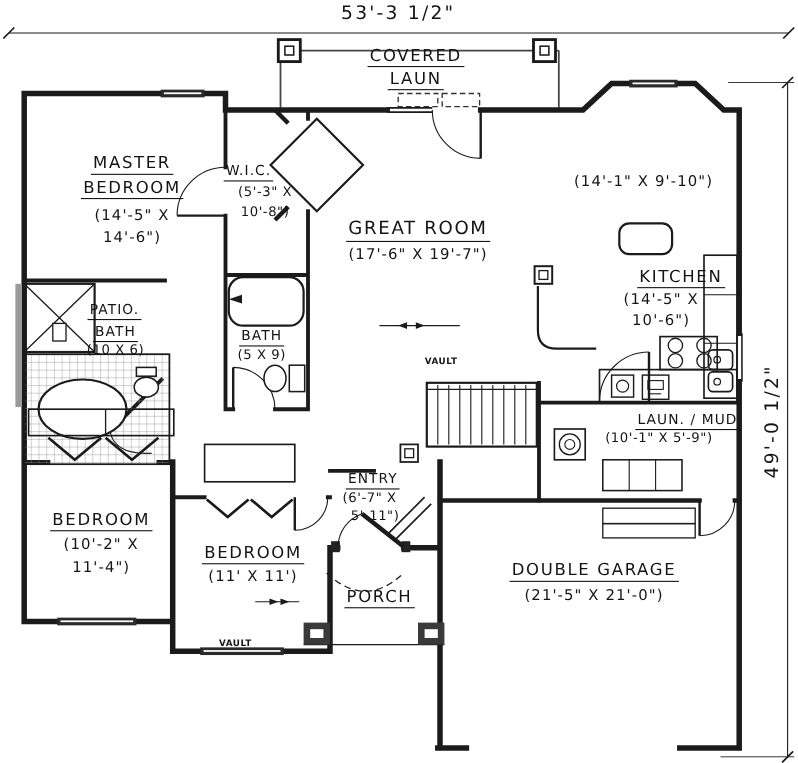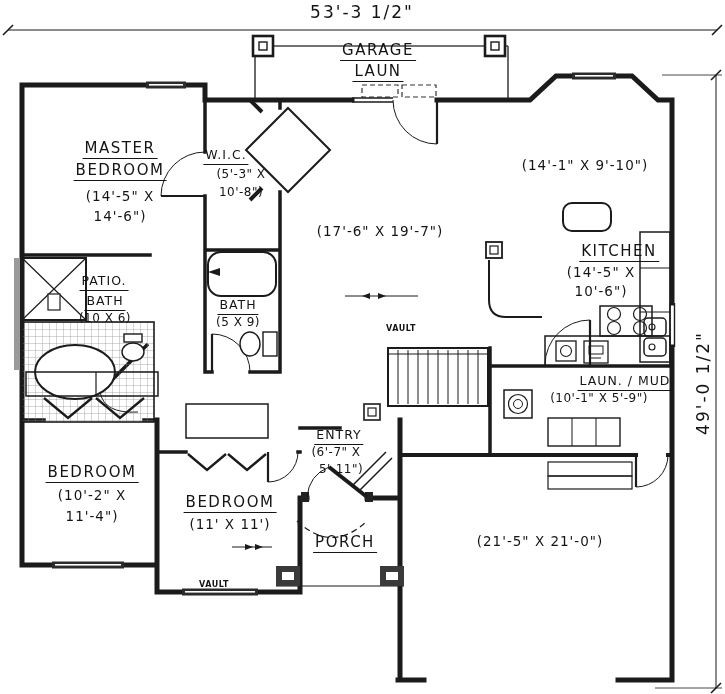--- a/index.html
+++ b/index.html
@@ -247,34 +247,35 @@
   <g stroke="#1b1b1b">
     <line x1="232" y1="547" x2="272" y2="547" stroke-width="1"></line>
     <polygon points="245,544 253,547 245,550" fill="#1b1b1b" stroke="none"></polygon>
     <polygon points="255,544 263,547 255,550" fill="#1b1b1b" stroke="none"></polygon>
   </g>
 </svg>
 
 <div class="lbl dim" style="left:362px;top:4px">53'-3 1/2"</div>
 <div class="lbl dim dim-right" style="left:703px;top:383px">49'-0 1/2"</div>
 
-<div class="lbl" style="left:378px;top:42px"><span class="rm">GARAGE</span></div>
+<div class="lbl" style="left:378px;top:42px"><span class="rm">COVERED</span></div>
 <div class="lbl" style="left:378px;top:63px"><span class="rm">LAUN</span></div>
 
 <div class="lbl" style="left:120px;top:140px"><span class="rm">MASTER</span></div>
 <div class="lbl" style="left:120px;top:162px"><span class="rm">BEDROOM</span></div>
 <div class="lbl dm" style="left:120px;top:190px">(14'-5" X</div>
 <div class="lbl dm" style="left:120px;top:210px">14'-6")</div>
 
 <div class="lbl" style="left:226px;top:146px"><span class="rm sm">W.I.C.</span></div>
 <div class="lbl dm sm" style="left:241px;top:168px">(5'-3" X</div>
 <div class="lbl dm sm" style="left:241px;top:186px">10'-8")</div>
 
 <div class="lbl dm" style="left:585px;top:159px">(14'-1" X 9'-10")</div>
 
+<div class="lbl" style="left:380px;top:200px"><span class="rm big">GREAT ROOM</span></div>
 <div class="lbl dm" style="left:380px;top:225px">(17'-6" X 19'-7")</div>
 <div class="lbl vault" style="left:401px;top:285px">VAULT</div>
 
 <div class="lbl" style="left:619px;top:243px"><span class="rm">KITCHEN</span></div>
 <div class="lbl dm" style="left:601px;top:266px">(14'-5" X</div>
 <div class="lbl dm" style="left:601px;top:285px">10'-6")</div>
 
 <div class="lbl" style="left:104px;top:272px"><span class="rm sm">PATIO.</span></div>
 <div class="lbl" style="left:105px;top:292px"><span class="rm sm">BATH</span></div>
 <div class="lbl dm sm" style="left:105px;top:312px">(10 X 6)</div>
@@ -292,15 +293,16 @@
 <div class="lbl" style="left:92px;top:464px"><span class="rm">BEDROOM</span></div>
 <div class="lbl dm" style="left:92px;top:489px">(10'-2" X</div>
 <div class="lbl dm" style="left:92px;top:510px">11'-4")</div>
 
 <div class="lbl" style="left:230px;top:494px"><span class="rm">BEDROOM</span></div>
 <div class="lbl dm" style="left:230px;top:518px">(11' X 11')</div>
 <div class="lbl vault" style="left:214px;top:541px">VAULT</div>
 
 <div class="lbl" style="left:345px;top:534px"><span class="rm">PORCH</span></div>
 
+<div class="lbl" style="left:540px;top:510px"><span class="rm">DOUBLE GARAGE</span></div>
 <div class="lbl dm" style="left:540px;top:535px">(21'-5" X 21'-0")</div>
 
 </div>
 
 </body></html>

